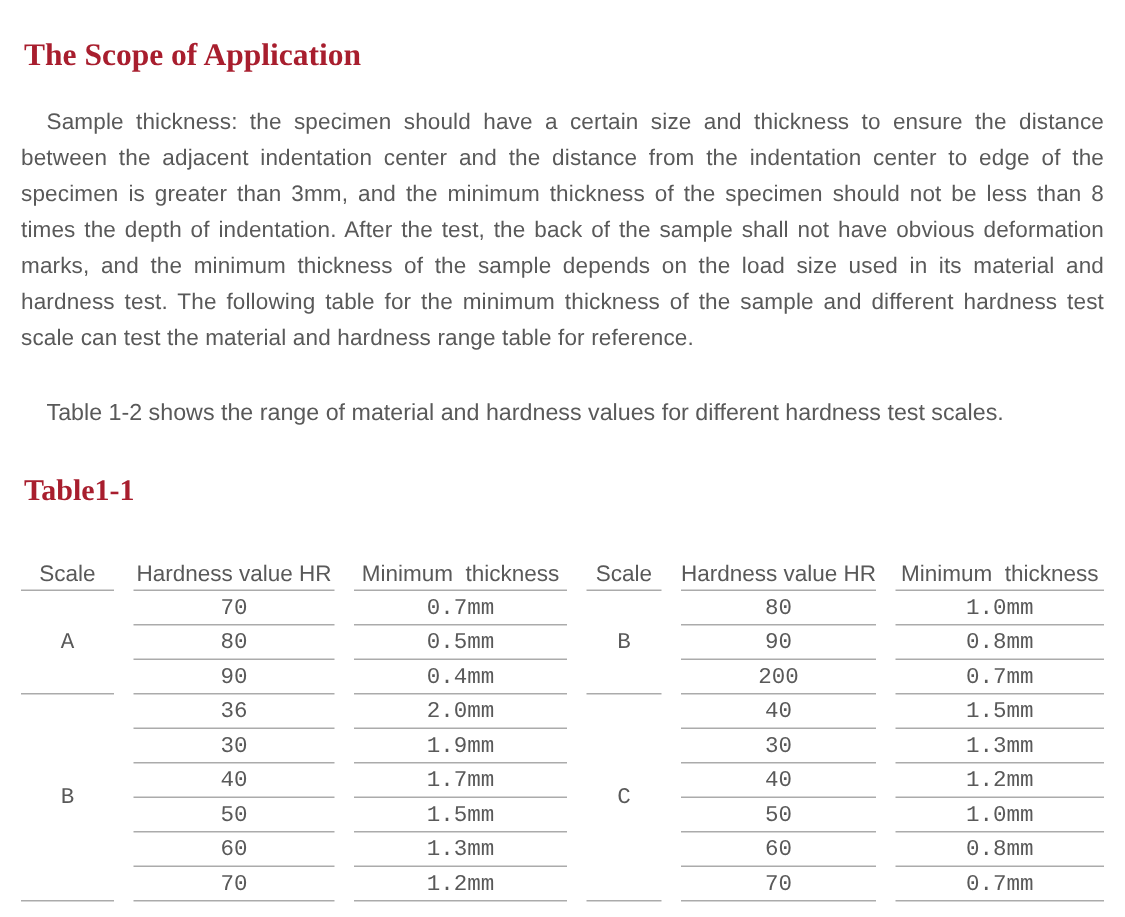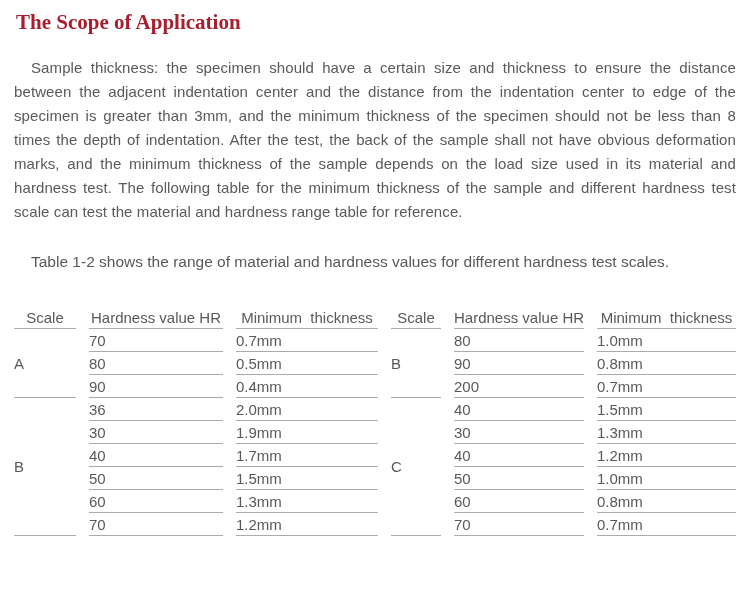--- a/index.html
+++ b/index.html
@@ -9,21 +9,21 @@
   }
   *{margin:0;padding:0;box-sizing:border-box;}
   html,body{background:#ffffff;}
   body{
     width:750px;height:611px;
     font-family:"Liberation Sans", sans-serif;
     color:var(--body_text);
     overflow:hidden;
   }
   .page{
-    padding:10px 14px 0 14px;
+    padding:24px 14px 0 14px;
     width:750px;
   }
   h1.doc-title{
     font-family:"Liberation Serif", serif;
     font-weight:bold;
     font-size:21px;
     line-height:24px;
     color:var(--heading_red);
     margin:0 0 0 2px;
   }
@@ -62,39 +62,41 @@
   table.hardness-table th{
     font-weight:normal;
     text-align:center;
     white-space:pre;
     height:23px;
     vertical-align:middle;
     border-bottom:1px solid var(--table_border);
     overflow:hidden;
   }
   table.hardness-table td{
-    text-align:left;
+    text-align:center;
     height:23px;
     vertical-align:middle;
     border-bottom:1px solid var(--table_border);
     overflow:hidden;
+    font-family:Liberation Mono, monospace;
   }
   td.scale-cell{vertical-align:middle;}
 </style>
 </head>
 <body>
 
 <div class="page">
 
   <h1 class="doc-title">The Scope of Application</h1>
 
   <p class="body-para">Sample thickness: the specimen should have a certain size and thickness to ensure the distance between the adjacent indentation center and the distance from the indentation center to edge of the specimen is greater than 3mm, and the minimum thickness of the specimen should not be less than 8 times the depth of indentation. After the test, the back of the sample shall not have obvious deformation marks, and the minimum thickness of the sample depends on the load size used in its material and hardness test. The following table for the minimum thickness of the sample and different hardness test scale can test the material and hardness range table for reference.</p>
 
   <p class="ref-para">Table 1-2 shows the range of material and hardness values for different hardness test scales.</p>
 
+  <h2 class="table-heading">Table1-1</h2>
 
   <table class="hardness-table">
     <colgroup>
       <col style="width:62px">
         <col style="width:134px">
         <col style="width:142px">
       <col style="width:50px">
         <col style="width:130px">
         <col style="width:139px">
     </colgroup>

